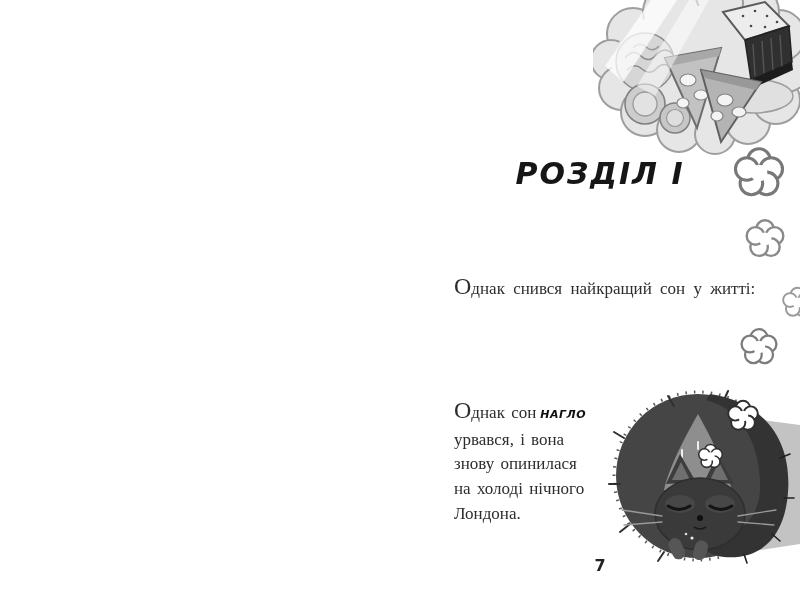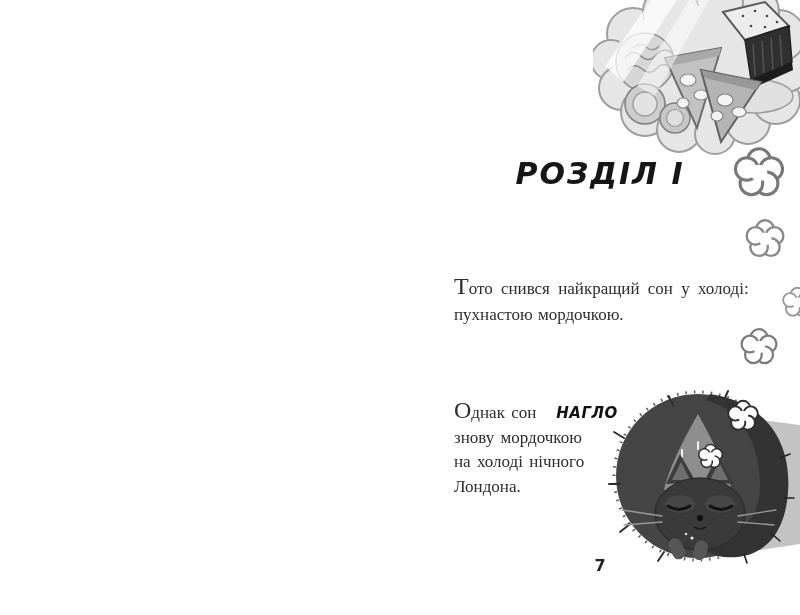--- a/index.html
+++ b/index.html
@@ -26,22 +26,22 @@
     font-size:17px; line-height:24.7px; color:#2d2d2d;
   }
   .line { white-space:nowrap; }
   .ws4 { word-spacing:4px; }
   .ws2 { word-spacing:2px; }
   .ws1 { word-spacing:1px; }
   .lead::first-letter { font-size:24px; }
   .emph {
     font-family:"DejaVu Sans", sans-serif;
     font-style:italic; font-weight:bold;
-    font-size:15px; letter-spacing:.5px; color:#101010;
-    margin-left:20px;
+    font-size:11px; letter-spacing:.5px; color:#101010;
+    margin-left:4px;
   }
   .page-number {
     position:absolute; left:587px; top:556px; width:26px;
     text-align:center;
     font-family:"DejaVu Sans", sans-serif;
     font-weight:bold; font-size:16px; color:#222;
   }
   .food-illo  { position:absolute; left:593px; top:0; }
   .cat-illo   { position:absolute; left:604px; top:388px; }
   .flower     { position:absolute; }
@@ -145,27 +145,27 @@
       <use href="#flower" width="42" height="42"></use>
     </svg>
   <svg class="flower f3" width="33" height="33">
       <use href="#flower" width="33" height="33"></use>
     </svg>
   <svg class="flower f4" width="40" height="40">
       <use href="#flower" width="40" height="40"></use>
     </svg>
 
   <div class="para1">
-    <div class="line lead ws4">Тото снився найкращий сон у холоді:</div>
-    <div class="line ws1">пухнастою мордочкою.</div>
+    <div class="line lead ws4">Однак снився найкращий сон у житті:</div>
   </div>
 
   <div class="para2">
     <div class="line lead ws2"><span>Однак сон</span><span class="emph">НАГЛО</span></div>
-    <div class="line ws2">знову мордочкою</div>
+    <div class="line ws2">урвався, і вона</div>
+    <div class="line ws2">знову опинилася</div>
     <div class="line ws2">на холоді нічного</div>
     <div class="line ws1">Лондона.</div>
   </div>
 
   <svg class="cat-illo" width="196" height="178" viewBox="0 0 196 178">
 
     <polygon points="143,30 196,37 196,156 150,163" fill="#c3c3c3"></polygon>
 
     <circle cx="94" cy="88" r="82" fill="#454545"></circle>
     <circle cx="94" cy="88" r="84" fill="none" stroke="#5a5a5a" stroke-width="3" stroke-dasharray="1.5 7"></circle>

